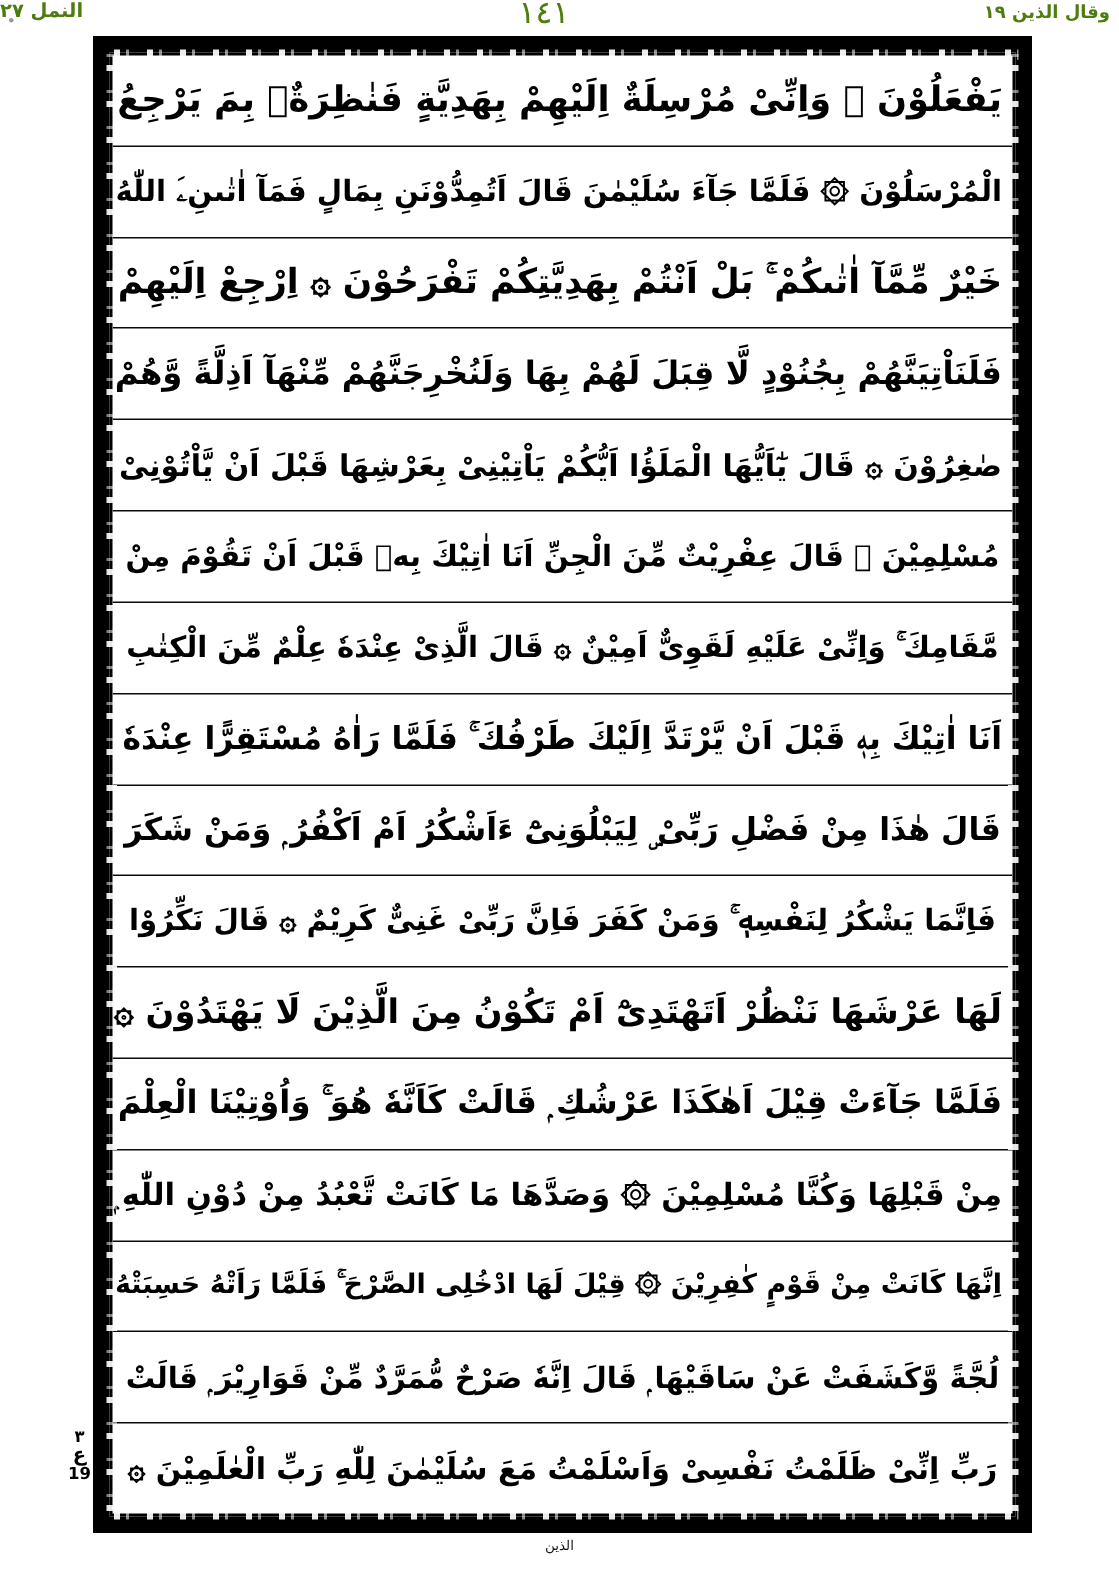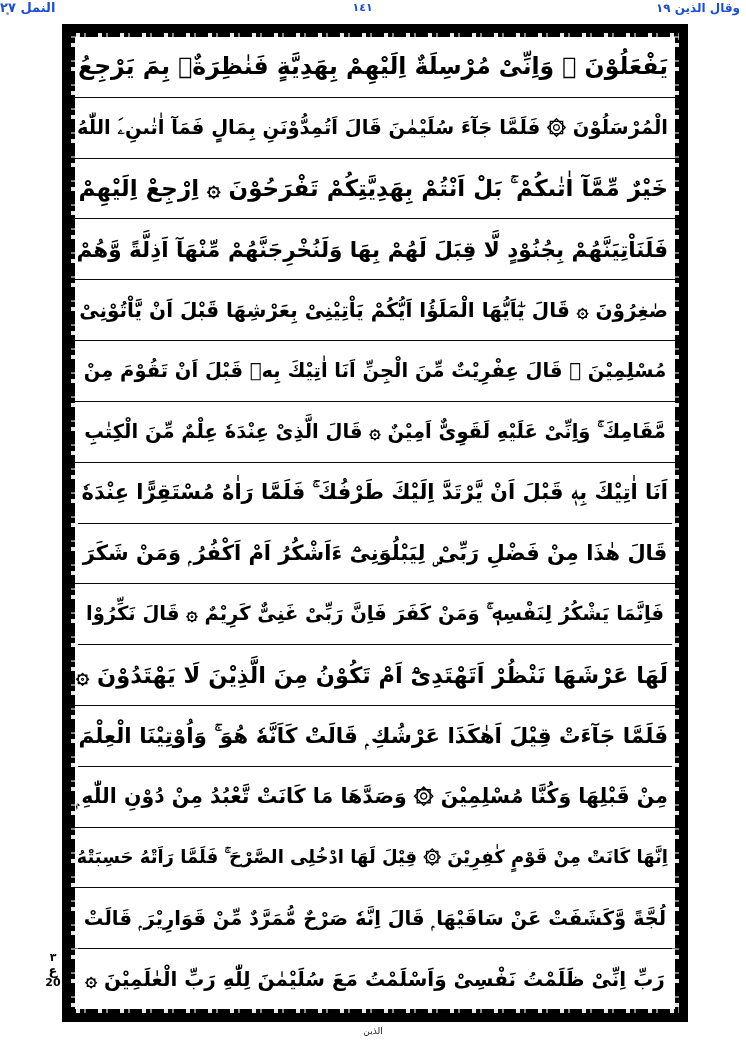--- a/index.html
+++ b/index.html
@@ -19,32 +19,32 @@
     display:flex;
     align-items:flex-start;
     justify-content:space-between;
     padding:0 24px;
     box-sizing:border-box;
     direction:rtl;
   }
   .hdr-item{
     font-family:"DejaVu Sans","Liberation Sans",sans-serif;
     font-size:13px;
-    color:#1d4ed8;
+    color:#4d7c0f;
     line-height:16px;
     white-space:nowrap;
     letter-spacing:-0.3px;
     font-weight:600;
   }
   .hdr-left{ transform:translateX(-24px); }
   .hdr-center{
-    font-size:11px;
+    font-size:21px;
     letter-spacing:1px;
     transform:translateX(4px);
-    font-weight:700;
+    font-weight:400;
   }
   .hdr-right{ transform:translateX(18px); font-size:12px;}
 
   
   .scan-speck{
     position:absolute;top:12px;left:6px;
     width:3px;height:3px;background:#9b9b9b;border-radius:50%;
   }
 
   
@@ -232,16 +232,16 @@
     <div class="aya-line">
       <div class="aya-text" style="white-space: nowrap; text-align: center; text-align-last: center; font-size: 20px;">رَبِّ اِنِّىْ ظَلَمْتُ نَفْسِىْ وَاَسْلَمْتُ مَعَ سُلَيْمٰنَ لِلّٰهِ رَبِّ الْعٰلَمِيْنَ ۞</div>
     </div>
 
   </div>
 </div>
 
 <div class="ruku-marker">
   <span>٣</span>
   <span class="ruku-ain">ع</span>
-  <span>20</span>
+  <span>19</span>
 </div>
 
 <div class="bottom-mark">الذين</div>
 
 </body></html>

